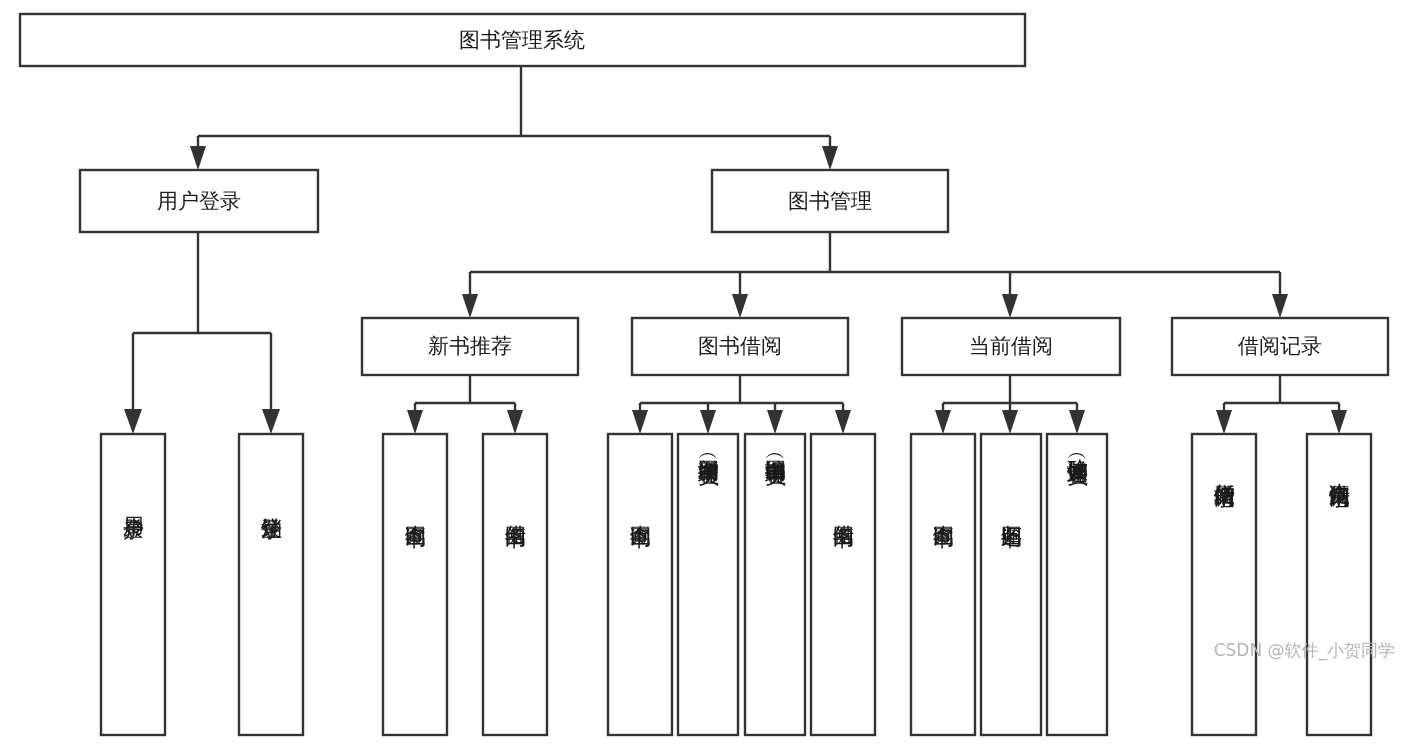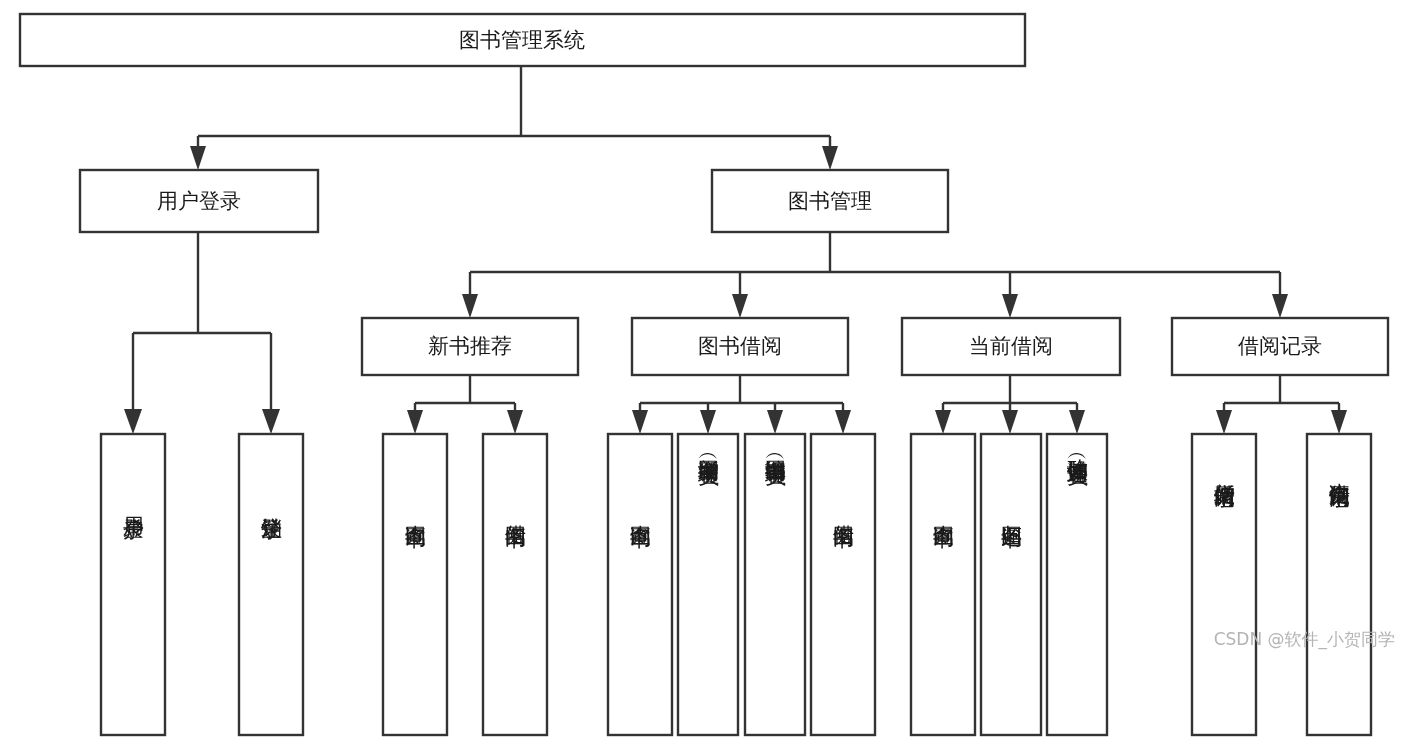--- a/index.html
+++ b/index.html
@@ -59,21 +59,21 @@
     color: #1a1a1a;
     letter-spacing: 1px;
     text-align: center;
     white-space: nowrap;
     pointer-events: none;
     transform: translateX(-50%);
   }
   .watermark {
     position: absolute;
     right: 10px;
-    bottom: 17px;
+    bottom: 6px;
     font-family: "DejaVu Sans", "Liberation Sans", sans-serif;
     font-size: 17px;
     color: #b4b4b4;
     white-space: nowrap;
     user-select: none;
   }
 </style>
 </head>
 <body>
 

